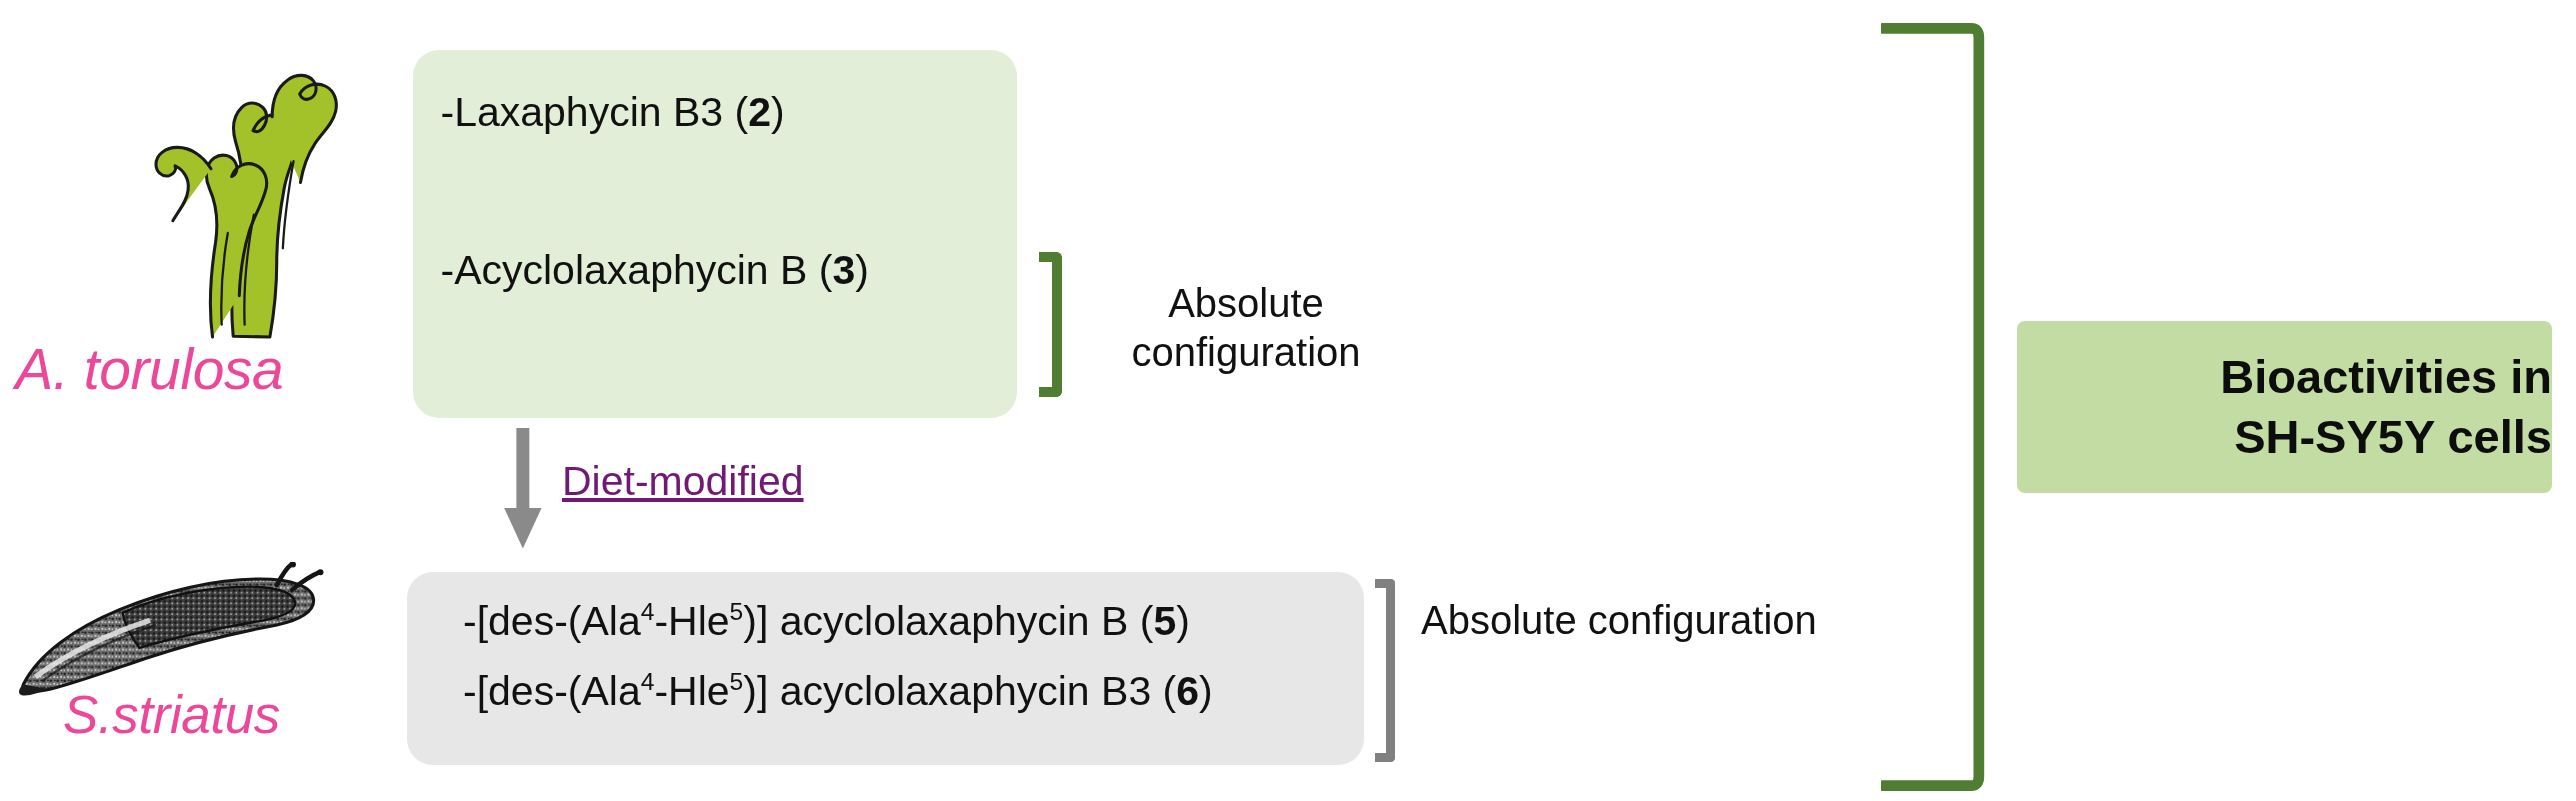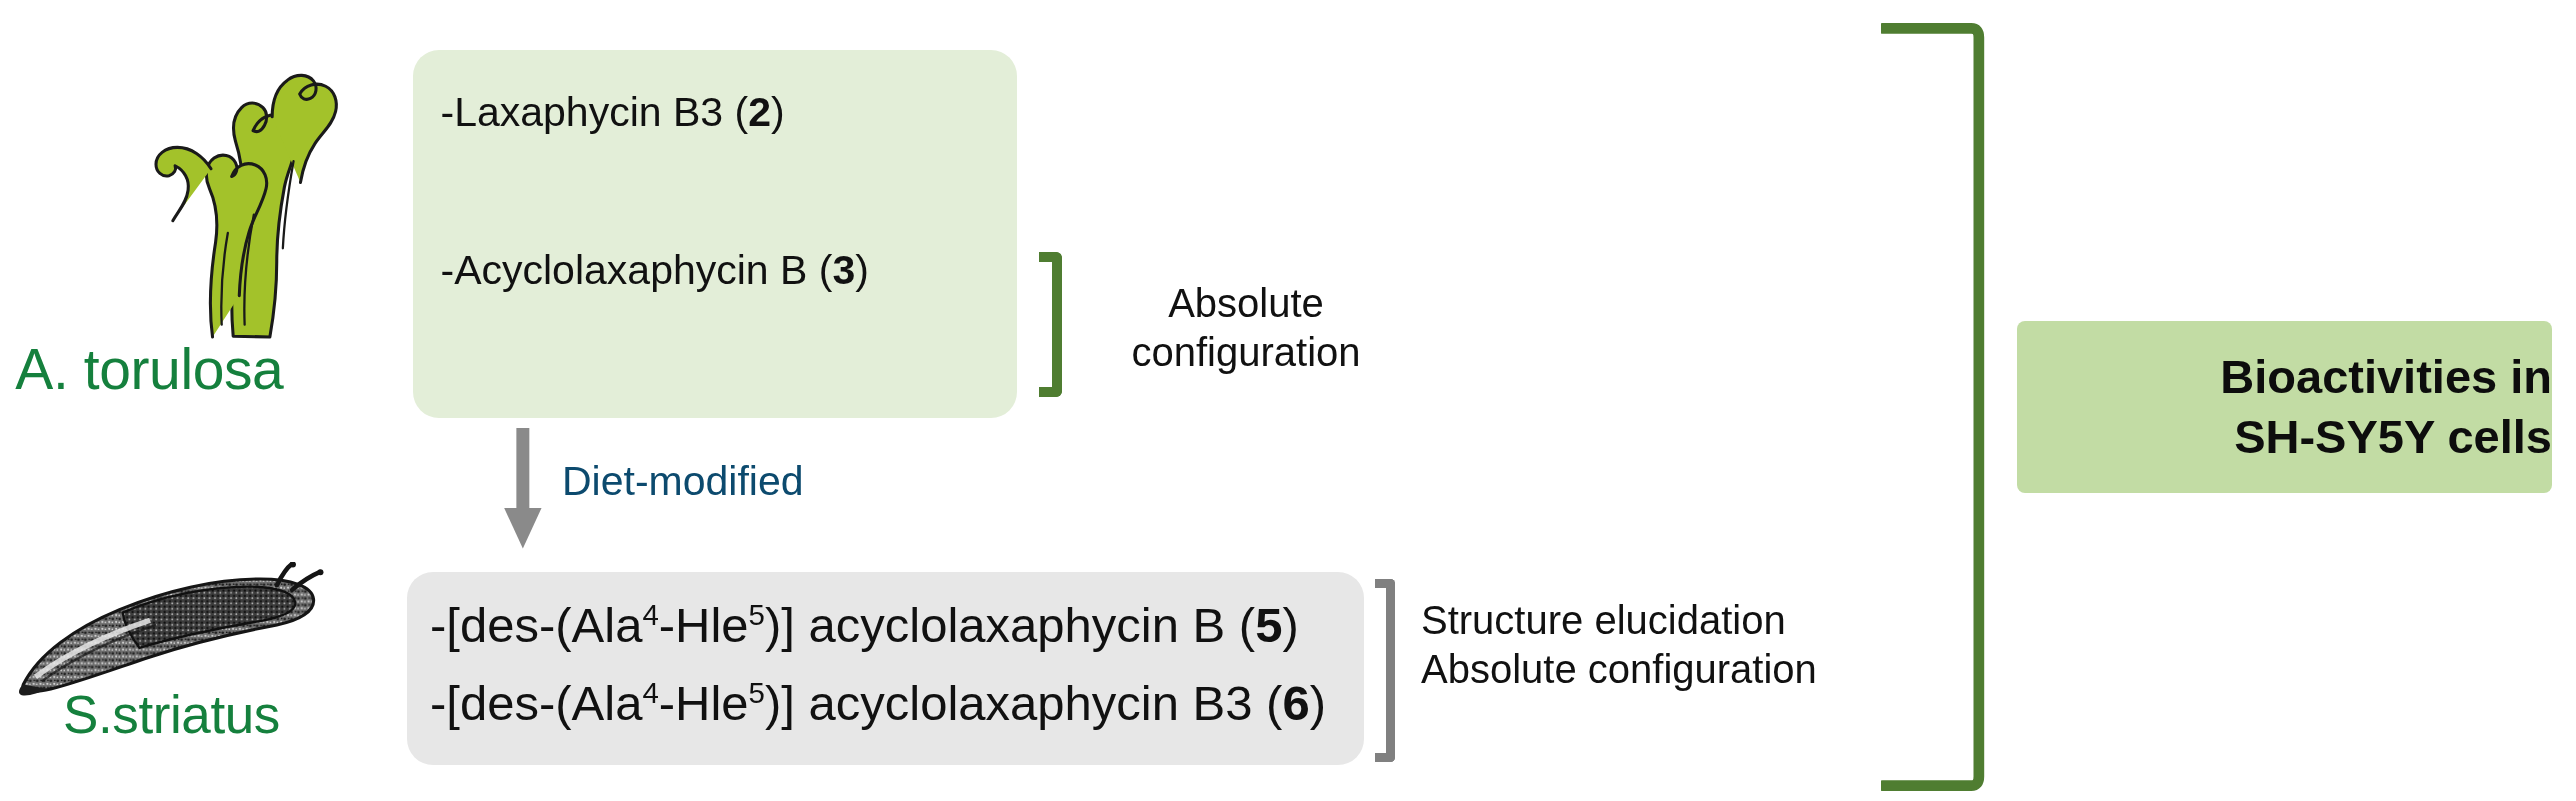--- a/index.html
+++ b/index.html
@@ -28,22 +28,23 @@
     left: 84px; top: 19px;
     width: 306px; height: 321px;
   }
   .organism-slug {
     position: absolute;
     left: 7.6px; top: 562px;
     width: 359px; height: 138px;
   }
   .species-label {
     position: absolute;
+    font-style: italic;
     font-weight: 400;
-    color: #15803d;
+    color: #ec4899;
     white-space: nowrap;
   }
   .species-label.algae {
     left: 15.3px; top: 336px;
     font-size: 57px;
     letter-spacing: -0.4px;
   }
   .species-label.slug {
     left: 63px; top: 684px;
     font-size: 53px;
@@ -92,21 +93,21 @@
   .group-secondary {
     position: absolute;
     left: 27.5px; top: 172px; margin-top: 28px;
   }
   .group-secondary .compound-line { margin-bottom: 21.4px; }
 
   .group-modified {
     position: absolute;
     left: 23px; top: 29px;
   }
-  .group-modified .compound-line { margin-bottom: 29px; font-size: 49px; }
+  .group-modified .compound-line { margin-bottom: 29px; font-size: 41px; margin-left: 33px; }
 
   
   .annot-bracket {
     position: absolute;
     border-style: solid;
     border-left: none;
     background: transparent;
   }
   .annot-bracket.green {
     left: 1039px; top: 252px;
@@ -142,22 +143,23 @@
   
   .diet-arrow {
     position: absolute;
     left: 501px; top: 428px;
     width: 46px; height: 122px;
   }
   .diet-arrow-label {
     position: absolute;
     left: 562px; top: 458px;
     font-size: 41px;
-    color: #0c4a6e;
-    white-space: nowrap;
+    color: #701a75;
+    white-space: nowrap;
+    text-decoration: underline;
   }
 
   
   .outcome-bracket {
     position: absolute;
     left: 1881px; top: 23px;
     width: 104px; height: 768px;
   }
 
   
@@ -295,21 +297,20 @@
         (<b>5</b>)
       </div>
       <div class="compound-line"><span>-[des-(Ala</span><sup>4</sup><span>-Hle</span><sup>5</sup><span>)] acyclolaxaphycin B3</span>
         (<b>6</b>)
       </div>
     </div>
   </div>
 
   <div class="annot-bracket gray"></div>
   <div class="annot-text structure-elucidation">
-    <div>Structure elucidation</div>
     <div>Absolute configuration</div>
   </div>
 
   <div class="outcome-bracket">
     <svg viewBox="0 0 136 1005" width="104" height="768" xmlns="http://www.w3.org/2000/svg">
       <path d="M2 7 L118 7 Q128 7 128 19 L128 986 Q128 998 118 998 L2 998" fill="none" stroke="#4f7d31" stroke-width="14" stroke-linecap="round" stroke-linejoin="round"></path>
     </svg>
   </div>
 
   <div class="outcome-box">

